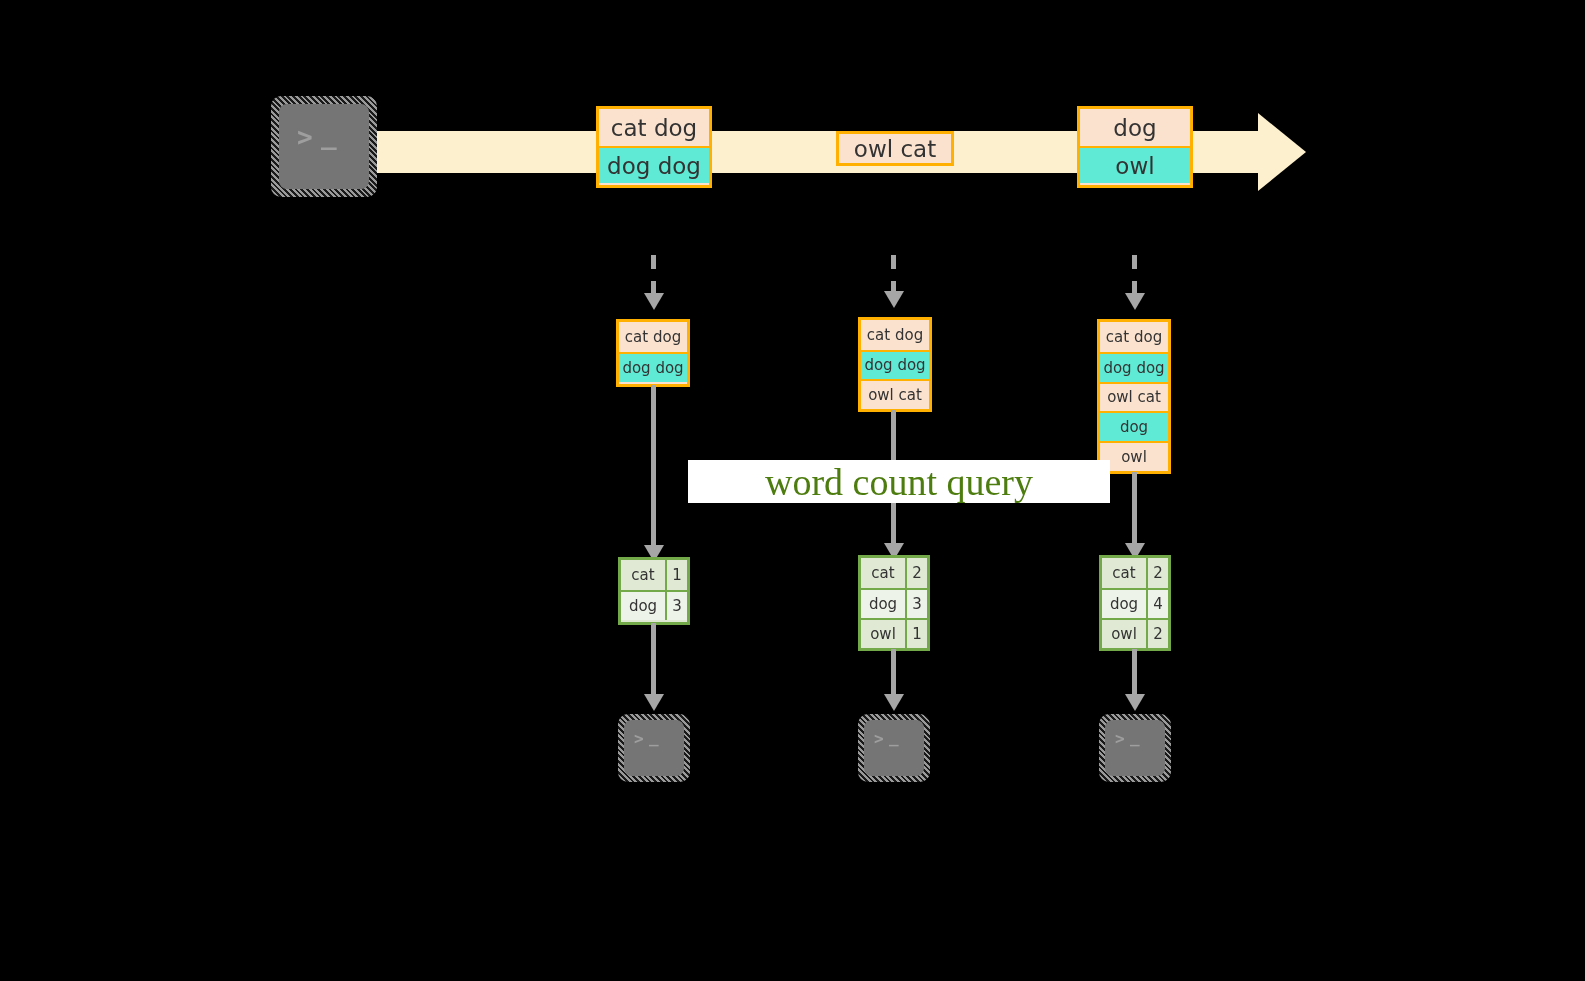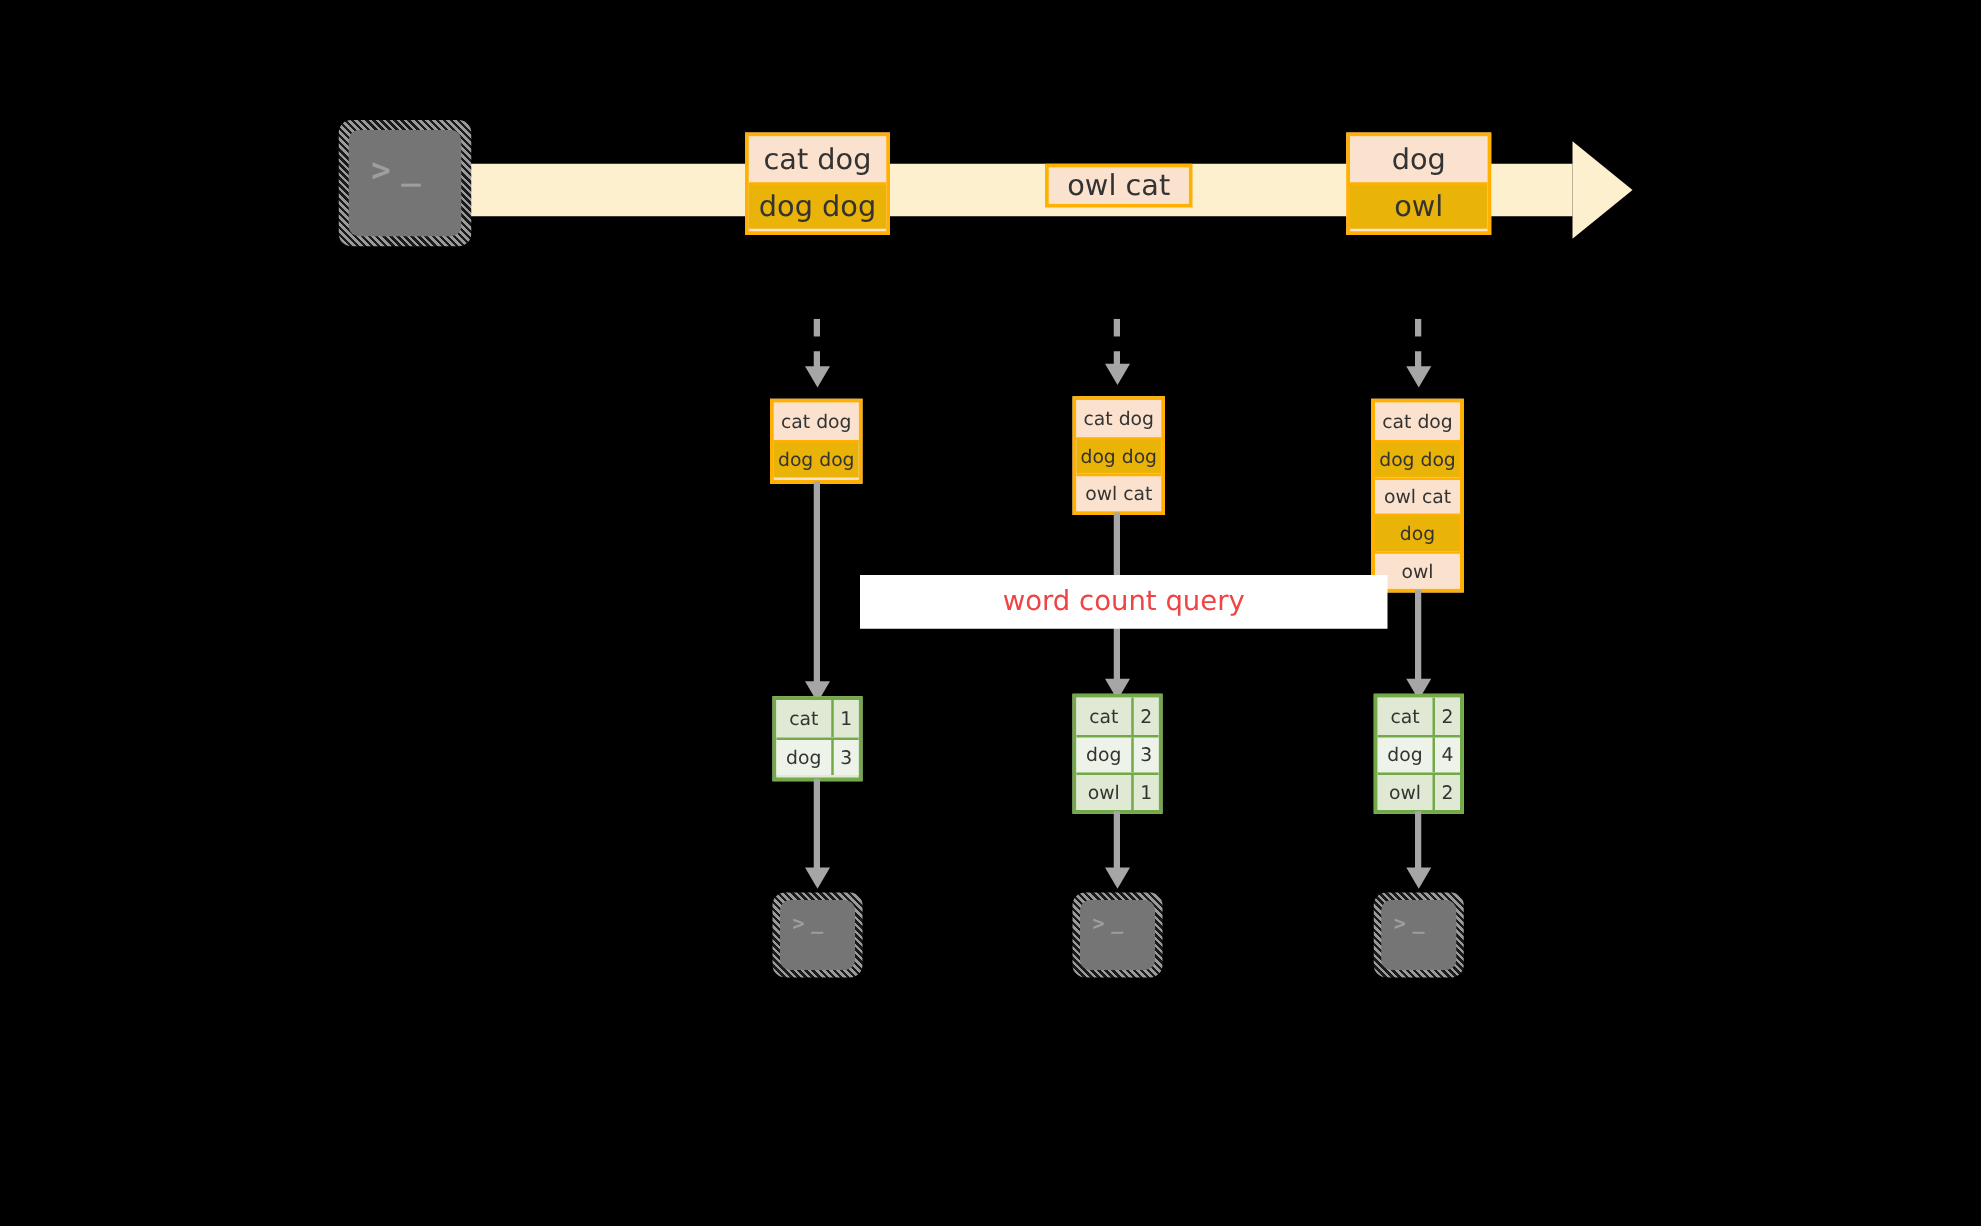--- a/index.html
+++ b/index.html
@@ -69,21 +69,21 @@
   }
   .rec-row {
     box-sizing: border-box;
     display: flex;
     align-items: center;
     justify-content: center;
     color: #333333;
     background: #fbe2ce;
     white-space: nowrap;
   }
-  .rec-row.alt { background: #eab308; }
+  .rec-row.alt { background: #5eead4; }
   .rec-row + .rec-row { border-top: 2px solid #ffb000; }
 
   .rec.big .rec-row   { height: 37px; font-size: 23px; }
   .rec.small .rec-row { height: 30px; font-size: 15px; }
   .rec.one .rec-row   { height: 29px; font-size: 23px; }
 
   
   .res {
     position: absolute;
     box-sizing: border-box;
@@ -136,23 +136,24 @@
 
   
   .query-band {
     position: absolute;
     background: #ffffff;
     display: flex;
     align-items: center;
     justify-content: center;
   }
   .query-label {
-    font-size: 22px;
-    color: #ef4444;
+    font-size: 38px;
+    color: #4d7c0f;
     white-space: nowrap;
+    font-family: Liberation Serif, serif;
   }
 </style>
 </head>
 <body>
 
 <div id="canvas">
 
   <div class="stream-band" style="left:368px; top:131px; width:890px; height:42px;"></div>
   <div class="stream-head" style="left:1258px; top:113px; border-width:39px 0 39px 48px;"></div>
 

